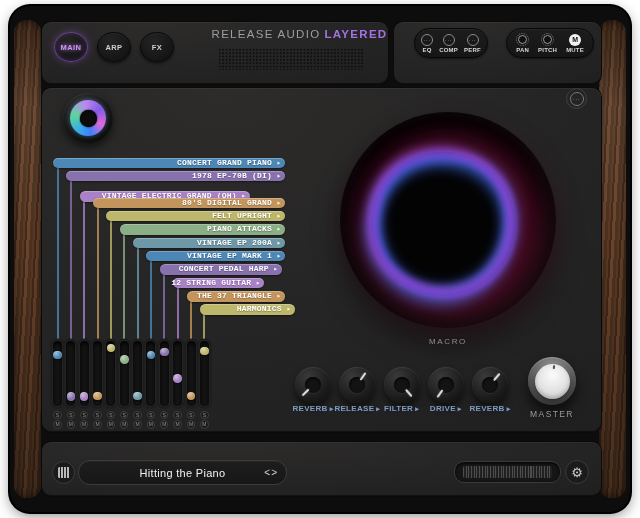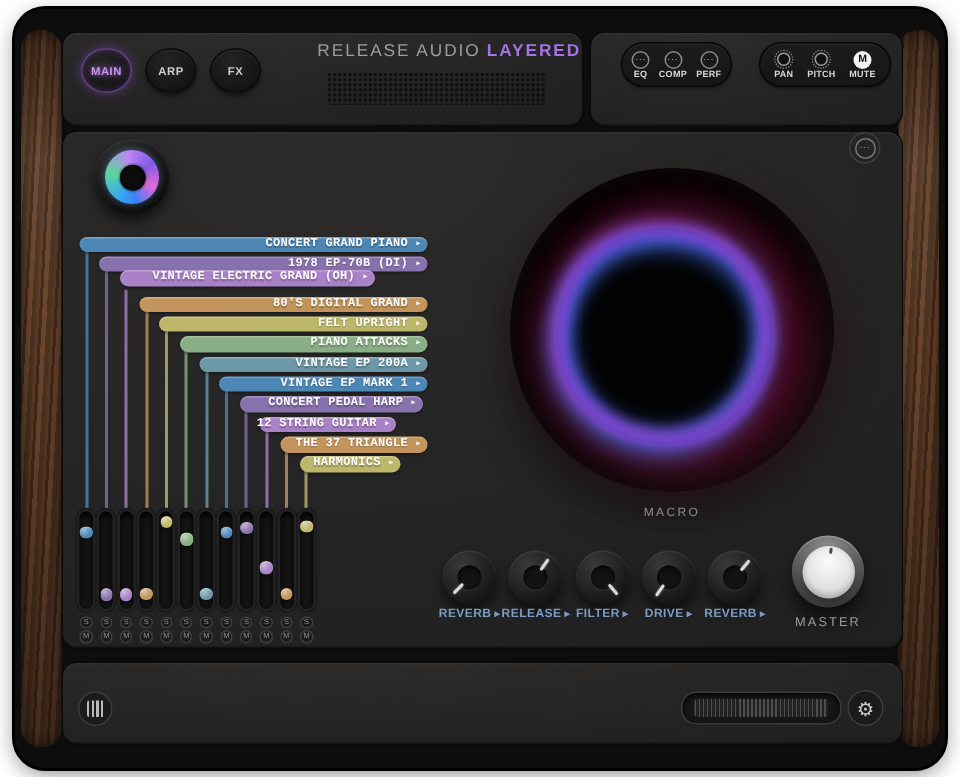--- a/index.html
+++ b/index.html
@@ -197,21 +197,21 @@
         <div class="layer-bar" style="left: 11px; top: 69.5px; width: 232px; background: rgb(77, 135, 181);">
           <span class="lname">CONCERT GRAND PIANO</span>
           <span class="larrow">▸</span>
         </div>
         <div class="connector-line" style="left: 27.85px; top: 91.85px; height: 163.15px; background: rgb(136, 114, 174);"></div>
         <div class="layer-bar" style="left: 24.35px; top: 82.85px; width: 218.65px; background: rgb(136, 114, 174);">
           <span class="lname">1978 EP-70B (DI)</span>
           <span class="larrow">▸</span>
         </div>
         <div class="connector-line" style="left: 41.2px; top: 105.2px; height: 149.8px; background: rgb(169, 129, 198);"></div>
-        <div class="layer-bar" style="left: 37.7px; top: 92px; width: 170px; background: rgb(169, 129, 198);">
+        <div class="layer-bar" style="left: 37.7px; top: 103px; width: 170px; background: rgb(169, 129, 198);">
           <span class="lname">VINTAGE ELECTRIC GRAND (OH)</span>
           <span class="larrow">▸</span>
         </div>
         <div class="connector-line" style="left: 54.55px; top: 118.55px; height: 136.45px; background: rgb(195, 149, 92);"></div>
         <div class="layer-bar" style="left: 51.05px; top: 109.55px; width: 191.95px; background: rgb(195, 149, 92);">
           <span class="lname">80'S DIGITAL GRAND</span>
           <span class="larrow">▸</span>
         </div>
         <div class="connector-line" style="left: 67.9px; top: 131.9px; height: 123.1px; background: rgb(189, 183, 107);"></div>
         <div class="layer-bar" style="left: 64.4px; top: 122.9px; width: 178.6px; background: rgb(189, 183, 107);">
@@ -242,21 +242,21 @@
         <div class="layer-bar" style="left: 131.15px; top: 189.65px; width: 91px; background: rgb(169, 129, 198);">
           <span class="lname">12 STRING GUITAR</span>
           <span class="larrow">▸</span>
         </div>
         <div class="connector-line" style="left: 148px; top: 212px; height: 43px; background: rgb(195, 149, 92);"></div>
         <div class="layer-bar" style="left: 144.5px; top: 203px; width: 98.5px; background: rgb(195, 149, 92);">
           <span class="lname">THE 37 TRIANGLE</span>
           <span class="larrow">▸</span>
         </div>
         <div class="connector-line" style="left: 161.35px; top: 225.35px; height: 29.65px; background: rgb(189, 183, 107);"></div>
-        <div class="layer-bar" style="left: 157.85px; top: 216.35px; width: 67px; background: rgb(189, 183, 107);">
+        <div class="layer-bar" style="left: 157.85px; top: 216.35px; width: 67px; background: rgb(189, 183, 107); padding-left: 28px;">
           <span class="lname">HARMONICS</span>
           <span class="larrow">▸</span>
         </div>
       </div>
     <div id="mixer">
         <div class="slider-track" style="left: 11px; top: 253px;">
           <div class="slider-ball" style="top: 9.6px; background: radial-gradient(circle at 35% 30%, rgba(255, 255, 255, 0.45), rgba(255, 255, 255, 0) 55%), rgb(77, 135, 181);"></div>
         </div>
         <div class="sm-btn" style="left: 11.3px; top: 322.6px;">
           <span>S</span>
@@ -408,20 +408,27 @@
           <i></i>
         </div>
     </div>
     <div class="master-label">MASTER</div>
   </section>
 
   <section class="panel panel-footer">
     <div class="keys-btn">
       <span class="keys-icon"></span>
     </div>
+    <div class="preset-pill">
+      <span class="preset-name">Hitting the Piano</span>
+      <span class="preset-nav">
+        <span>&lt;</span>
+        <span>&gt;</span>
+      </span>
+    </div>
     <div class="ribbed">
         <i></i>
       </div>
     <div class="gear-btn">
       <span>⚙</span>
     </div>
   </section>
 </div>
 
 </body></html>

